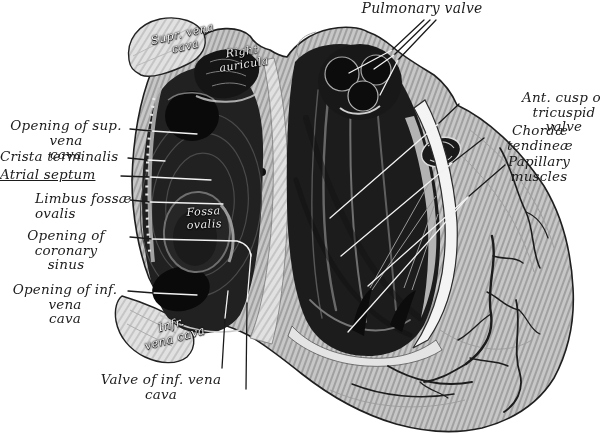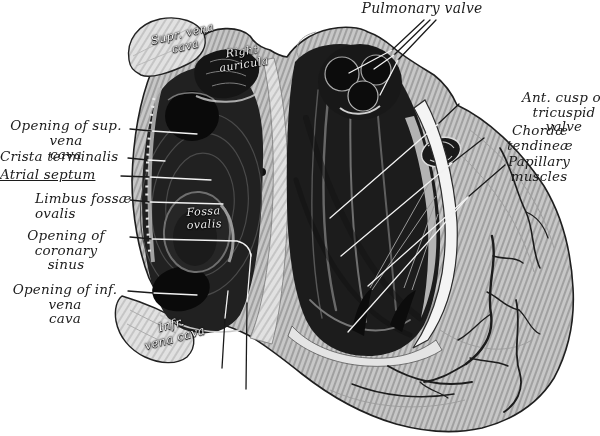--- a/index.html
+++ b/index.html
@@ -222,20 +222,21 @@
 <div class="label lbl-center l-pulmonary">Pulmonary valve</div>
 <div class="label lbl-center l-sup-vena">Opening of sup. vena
 cava</div>
 <div class="label lbl-right l-crista">Crista terminalis</div>
 <div class="label lbl-right l-septum">Atrial septum</div>
 <div class="label lbl-right l-limbus">Limbus fossæ ovalis</div>
 <div class="label lbl-center l-coronary">Opening of coronary
 sinus</div>
 <div class="label lbl-center l-inf-vena">Opening of inf. vena
 cava</div>
+<div class="label lbl-center l-valve-ivc">Valve of inf. vena cava</div>
 <div class="label lbl-center l-ant-cusp">Ant. cusp of tricuspid
 valve</div>
 <div class="label lbl-center l-chordae">Chordæ tendineæ</div>
 <div class="label lbl-center l-papillary">Papillary
 muscles</div>
 
 <div class="inline-label i-svc">Supr. vena
 cava</div>
 <div class="inline-label i-auricula">Right
 auricula</div>

